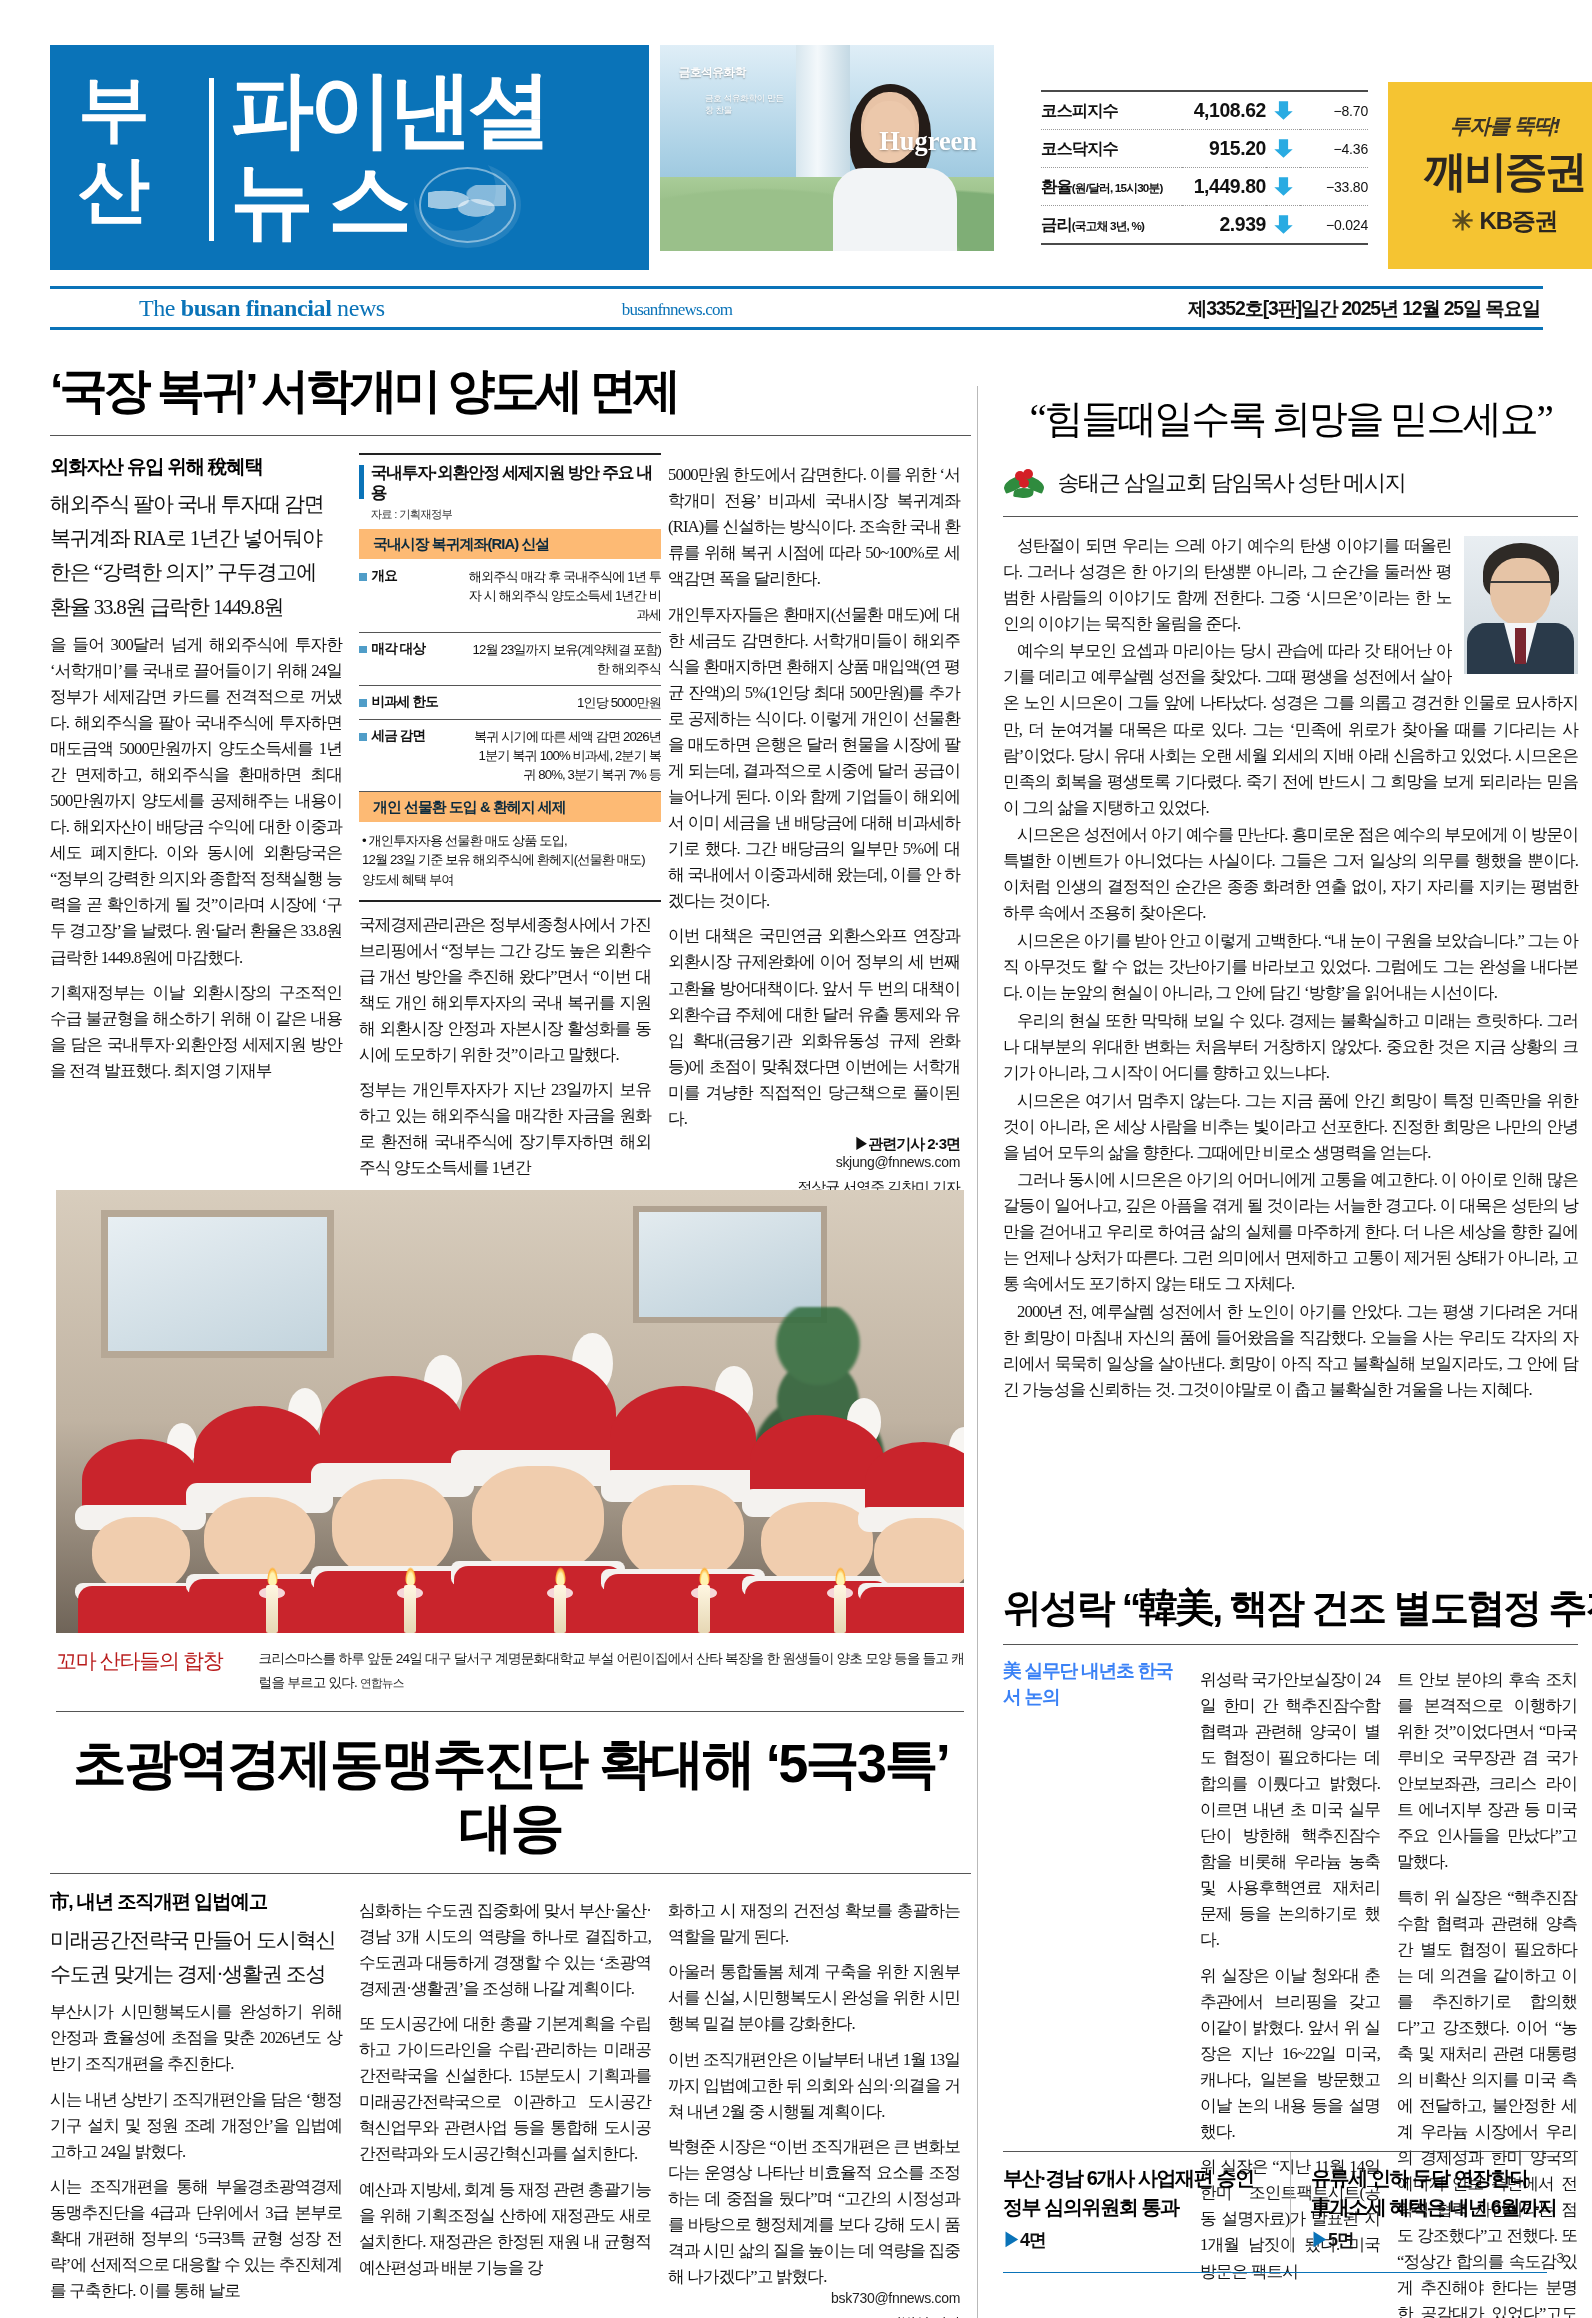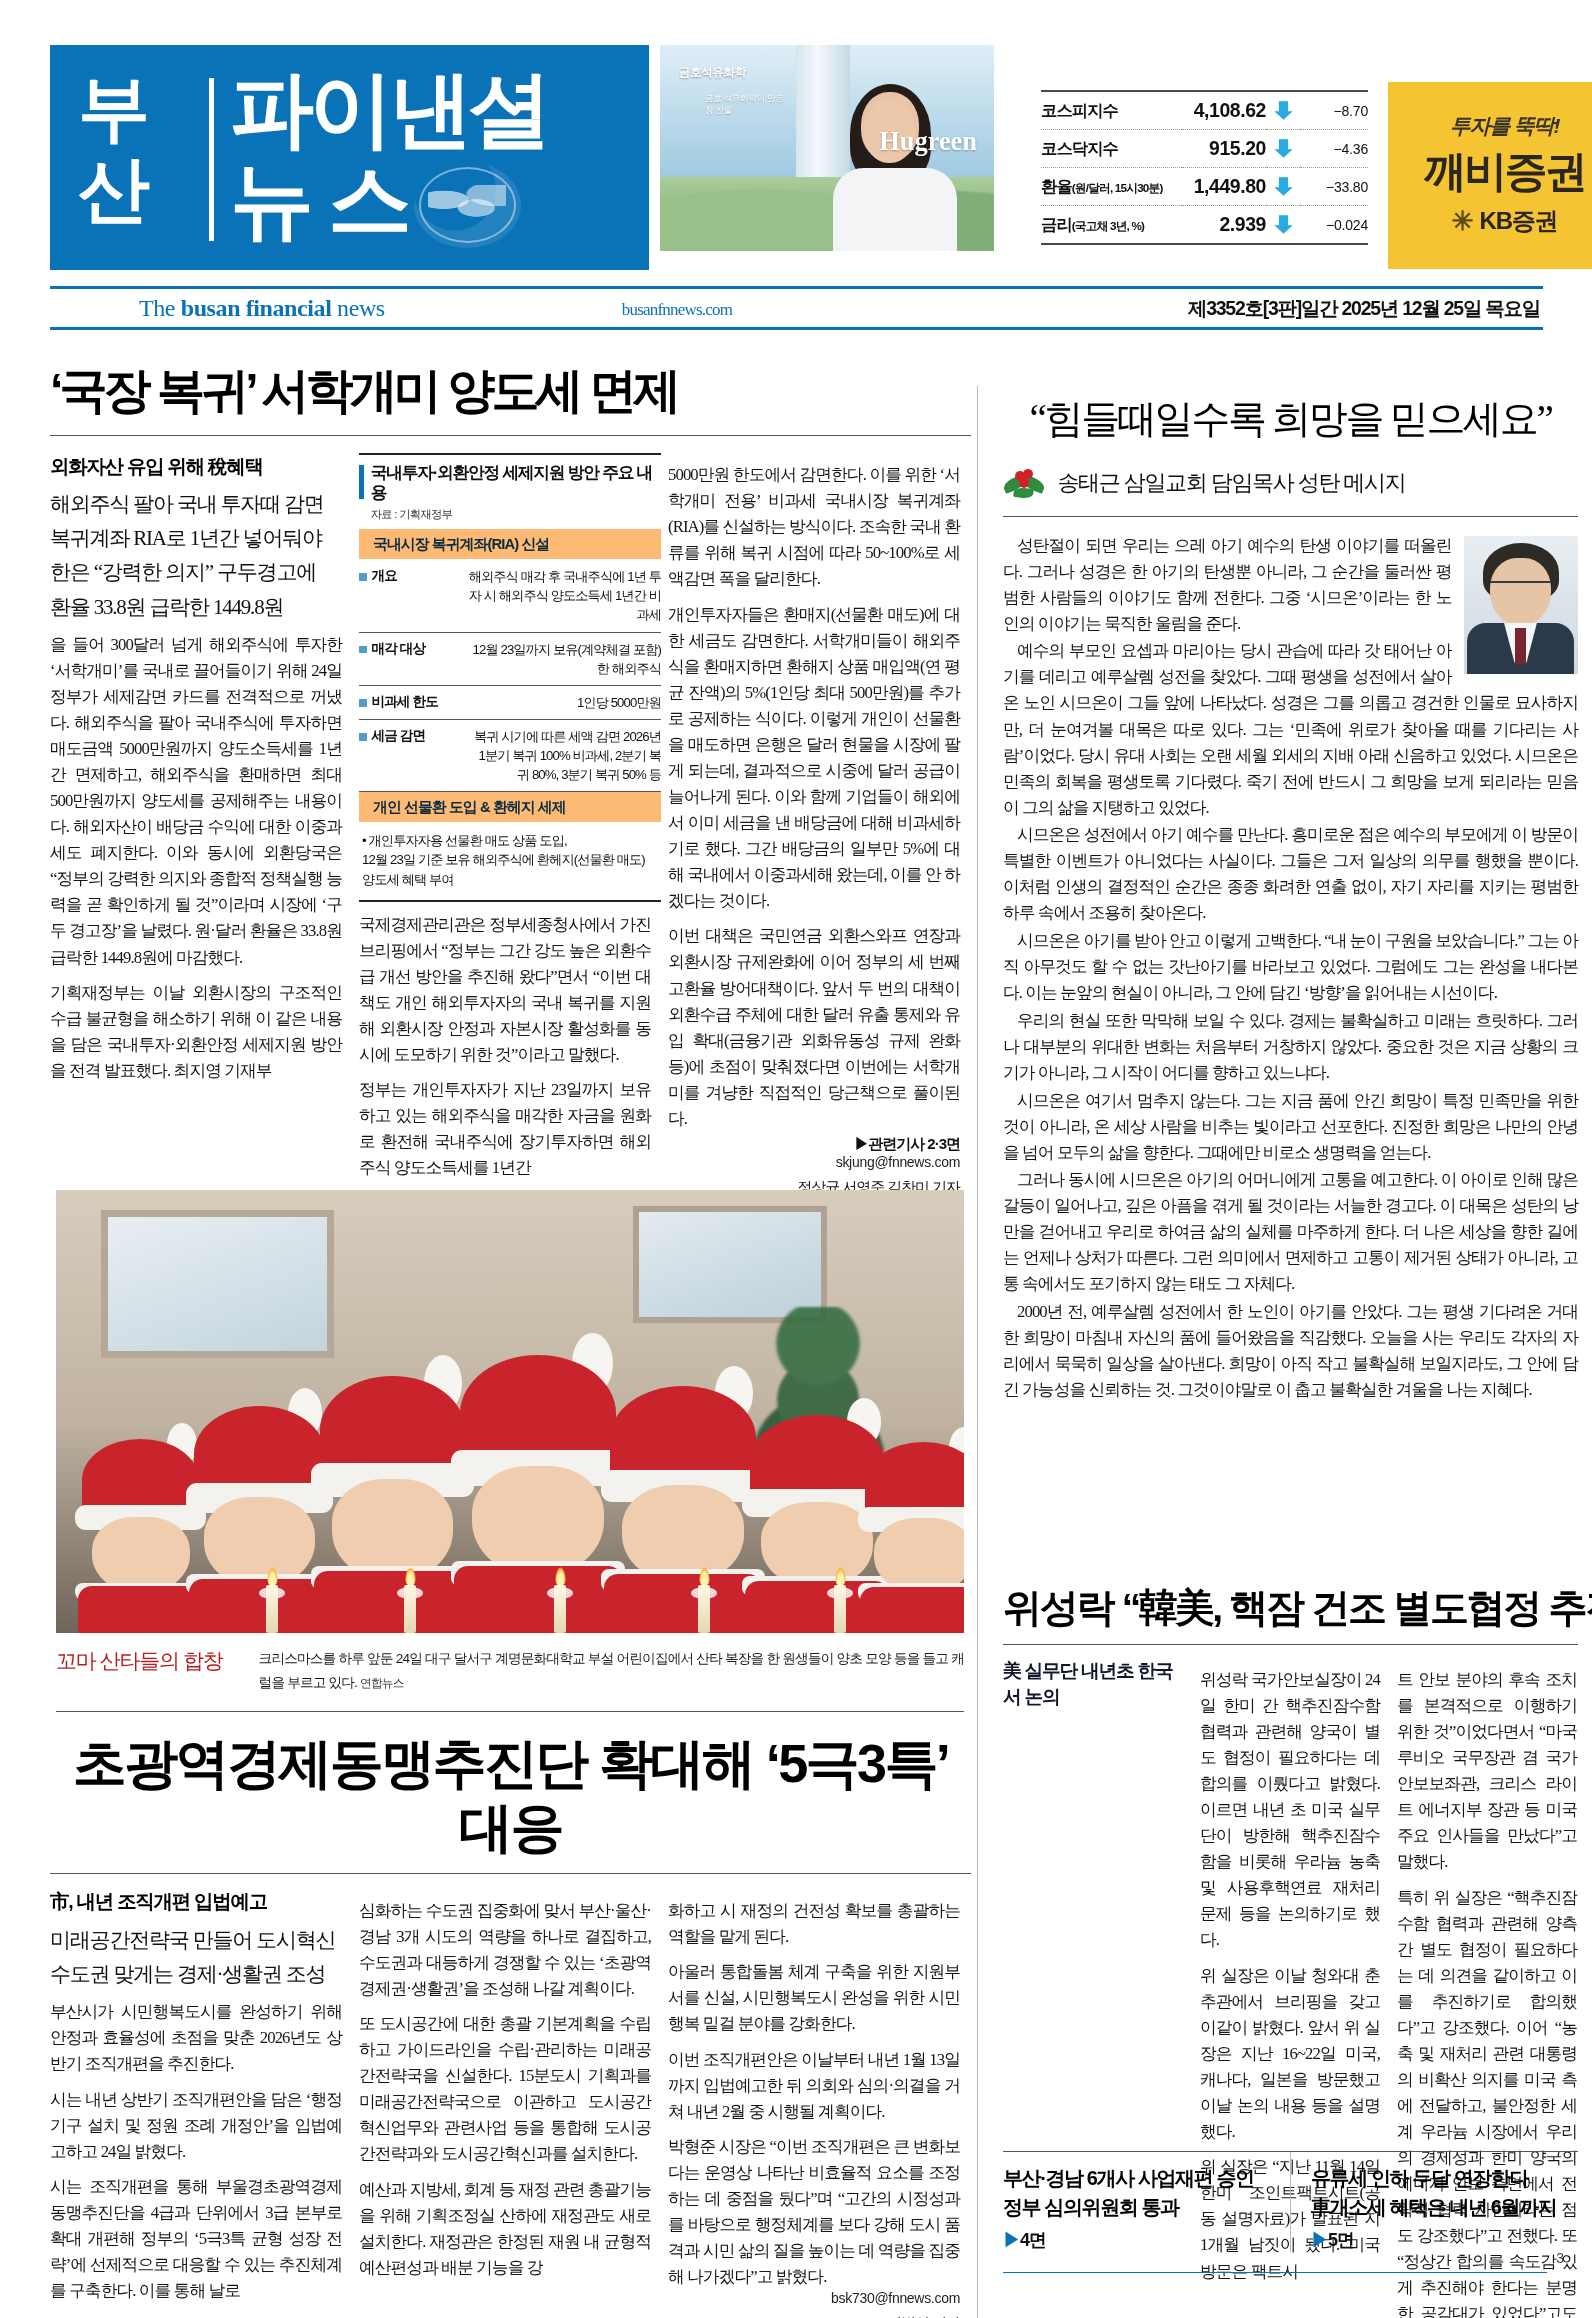--- a/index.html
+++ b/index.html
@@ -327,21 +327,21 @@
 
   
   .rstory { position:absolute; left:1003px; top:1585px; width:575px; }
   .rstory-head { font-family:"Liberation Sans",sans-serif; font-size:39px; font-weight:bold;
     letter-spacing:-2.3px; line-height:1.2; color:#000; padding-bottom:12.4px; white-space:nowrap;}
   .rstory-rule { border-bottom:1.6px solid #555; margin-bottom:12.4px;}
   .rstory-cols { display:flex; gap:17px;}
   .rscol { width:180px;}
   .rscol.w1 { width:180px;}
   .rkicker { font-family:"Liberation Sans",sans-serif; font-size:18.7px; font-weight:bold;
-    letter-spacing:-1.2px; color:#0f172a;}
+    letter-spacing:-1.2px; color:#3b82f6;}
 
   
   .teasers { position:absolute; left:1003px; top:2151px; width:575px;
     border-top:1.6px solid #555; display:flex; }
   .teaser { flex:1; padding: 12.4px 0 0 0; }
   .teaser:first-child { padding-right:20px; border-right:1.6px solid #b9b9b9;}
   .teaser:last-child { padding-left:20px;}
   .teaser .tl { font-family:"Liberation Sans",sans-serif; font-size:20px; font-weight:bold;
     letter-spacing:-1.4px; line-height:1.44; color:#000;}
   .teaser .pg { font-family:"Liberation Sans",sans-serif; font-size:18px; font-weight:bold;
@@ -495,21 +495,21 @@
                 <span class="sq"></span>
                 <span>비과세 한도</span>
               </div>
             <div class="ib-val">1인당 5000만원</div>
           </div>
           <div class="ib-row">
             <div class="ib-label">
                 <span class="sq"></span>
                 <span>세금 감면</span>
               </div>
-            <div class="ib-val">복귀 시기에 따른 세액 감면 2026년 1분기 복귀 100% 비과세, 2분기 복귀 80%, 3분기 복귀 50% 등</div>
+            <div class="ib-val">복귀 시기에 따른 세액 감면 2026년 1분기 복귀 100% 비과세, 2분기 복귀 80%, 3분기 복귀 7% 등</div>
           </div>
 
           <div class="ib-secthead">개인 선물환 도입 &amp; 환헤지 세제</div>
           <div class="ib-bullets">
             <div>• 개인투자자용 선물환 매도 상품 도입,</div>
             <div>12월 23일 기준 보유 해외주식에 환헤지(선물환 매도)</div>
             <div>양도세 혜택 부여</div>
           </div>
           <div class="ib-bottomrule"></div>
         </div>

